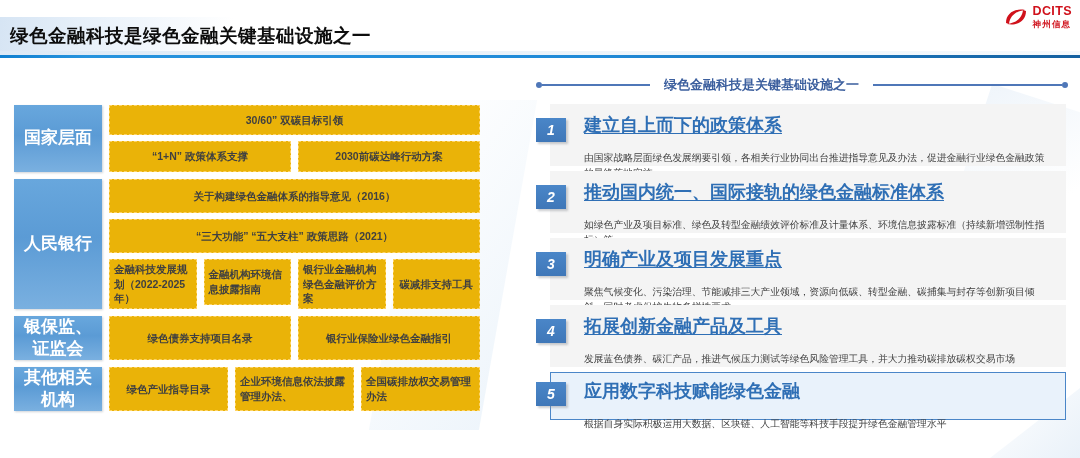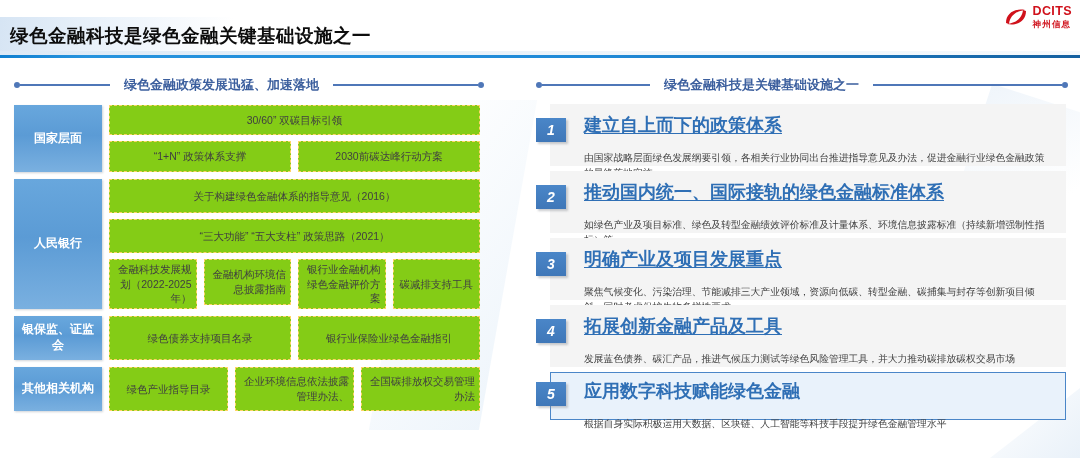--- a/index.html
+++ b/index.html
@@ -50,32 +50,32 @@
   #sec-left  { left: 14px;  top: 76px; width: 470px; }
   #sec-right { left: 536px; top: 76px; width: 532px; }
 
   
   .matrix { position: absolute; left: 14px; top: 105px; width: 466px; }
   .mrow { display: flex; margin-bottom: 7px; }
   .mrow:last-child { margin-bottom: 0; }
   .mlabel {
     flex: 0 0 88px; margin-right: 7px;
     background: linear-gradient(180deg, #68a7dd 0%, #5b9bd5 45%, #7ab0e0 100%);
-    color: #ffffff; font-size: 12px; font-weight: bold;
+    color: #ffffff; font-size: 17px; font-weight: bold;
     display: flex; align-items: center; justify-content: center; text-align: center;
     line-height: 1.3; padding: 2px 4px;
     box-shadow: 1px 1px 2px rgba(120,130,140,.35);
   }
   .mbody { flex: 1 1 auto; display: flex; flex-direction: column; gap: 6px; }
   .mline { display: flex; gap: 7px; }
   .cell {
-    flex: 1 1 0; background: #84cc16; border: 1px dashed #ffd466;
-    font-size: 10.5px; color: #404040; text-align: right;
+    flex: 1 1 0; background: #eab308; border: 1px dashed #ffd466;
+    font-size: 10.5px; color: #404040; text-align: left;
     display: flex; align-items: center; justify-content: center;
-    line-height: 1.4; padding: 3px 4px; white-space: pre-line;
+    line-height: 1.4; padding: 3px 4px; white-space: pre-line; font-weight: bold;
   }
   .h30 { height: 30px; } .h34 { height: 34px; }
   .h44 { height: 44px; }
 
   
   .rlist { position: absolute; left: 536px; top: 104px; width: 530px; }
   .ritem { position: relative; height: 62px; margin-bottom: 5px; }
   .ritem .panel {
     position: absolute; left: 14px; top: 0; right: 0; height: 100%;
     background: #f4f4f4;
@@ -138,27 +138,20 @@
         <path d="M23 5 C23 15, 14 20, 4 18 C12 17, 19 13, 20 4 Z" fill="#d0111b"></path>
         <circle cx="13" cy="11" r="2.6" fill="#ffffff"></circle>
       </svg>
     </span>
     <span class="logo-text">
       <span class="logo-en">DCITS</span>
       <span class="logo-cn">神州信息</span>
     </span>
   </div>
 
-  <div class="sec-head" id="sec-left">
-    <span class="dot"></span>
-    <span class="ln" style="width:90px"></span>
-    <span class="lbl">绿色金融政策发展迅猛、加速落地</span>
-    <span class="ln" style="flex:1 1 auto"></span>
-    <span class="dot"></span>
-  </div>
 
   <div class="sec-head" id="sec-right">
     <span class="dot"></span>
     <span class="ln" style="width:108px"></span>
     <span class="lbl">绿色金融科技是关键基础设施之一</span>
     <span class="ln" style="flex:1 1 auto"></span>
     <span class="dot"></span>
   </div>
 
   <div class="matrix">

